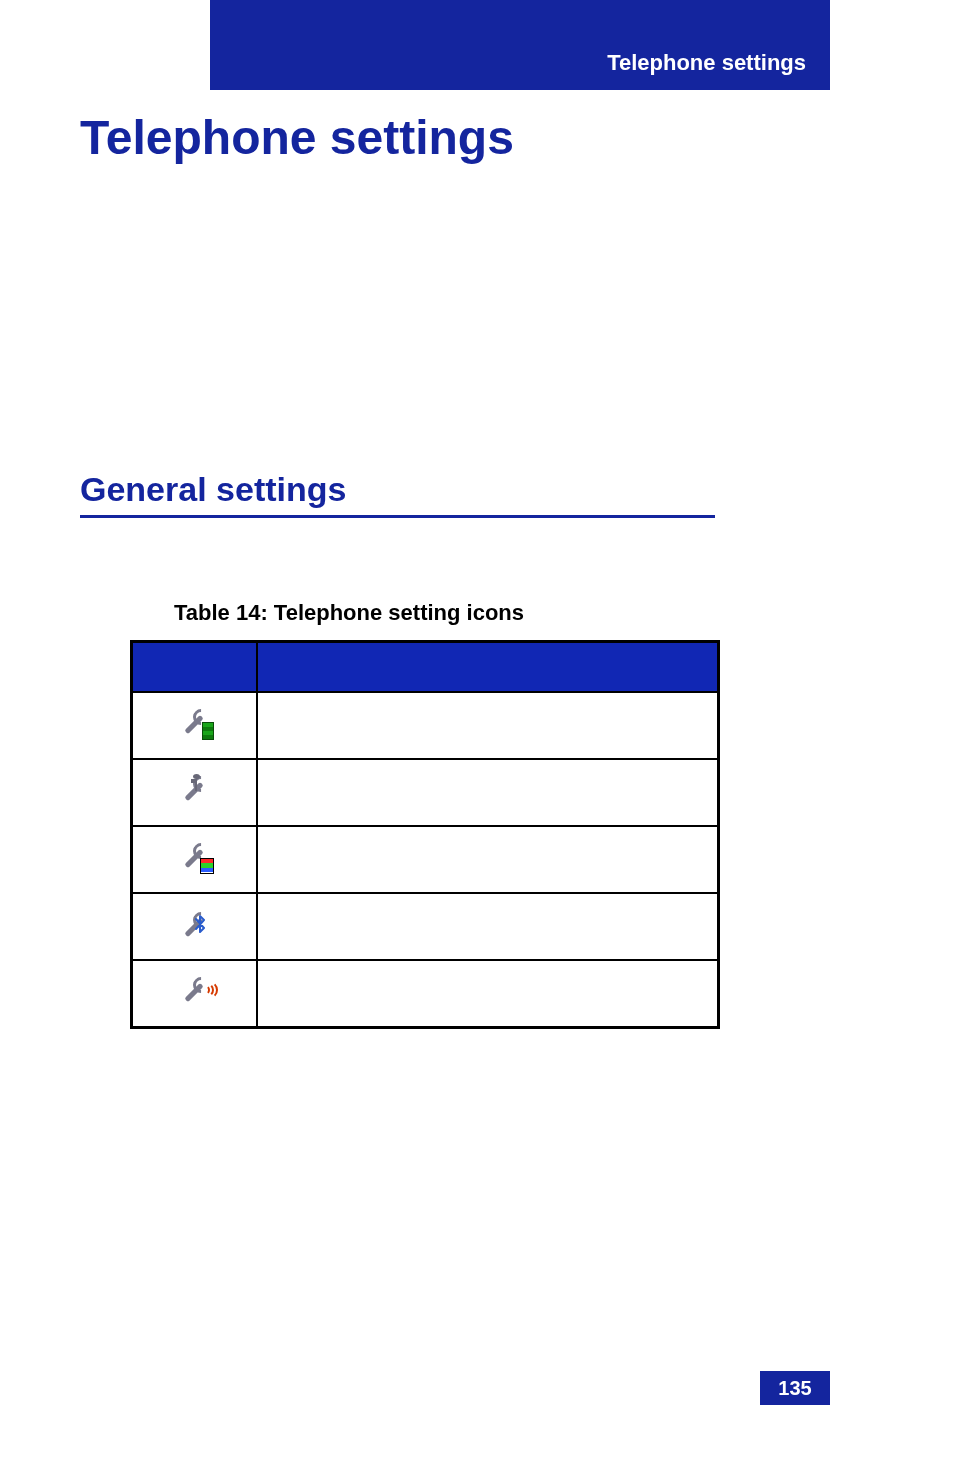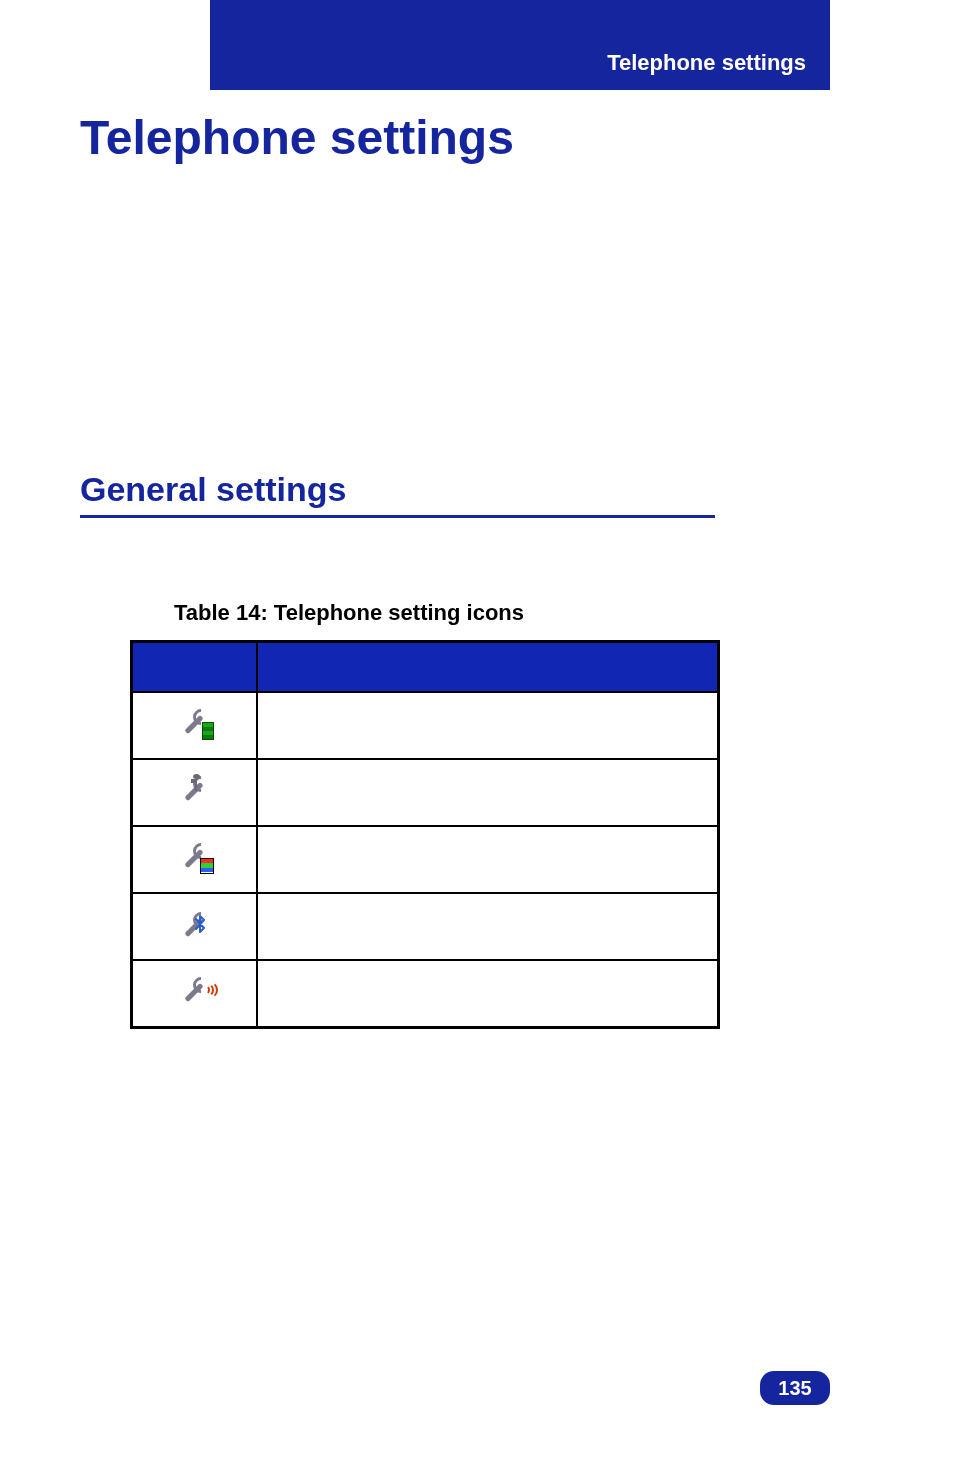--- a/index.html
+++ b/index.html
@@ -211,21 +211,20 @@
     width: 70px;
     height: 34px;
     background: #14259e;
     color: #fff;
     font-weight: bold;
     font-size: 20px;
     display: flex;
     align-items: center;
     justify-content: center;
     font-family: Arial, Helvetica, sans-serif;
-    border-radius: 14px;
   }
 </style>
 </head>
 <body>
 
 <div class="header-block">
   <div class="header-text">Telephone settings</div>
 </div>
 
 <div class="page-title">Telephone settings</div>

